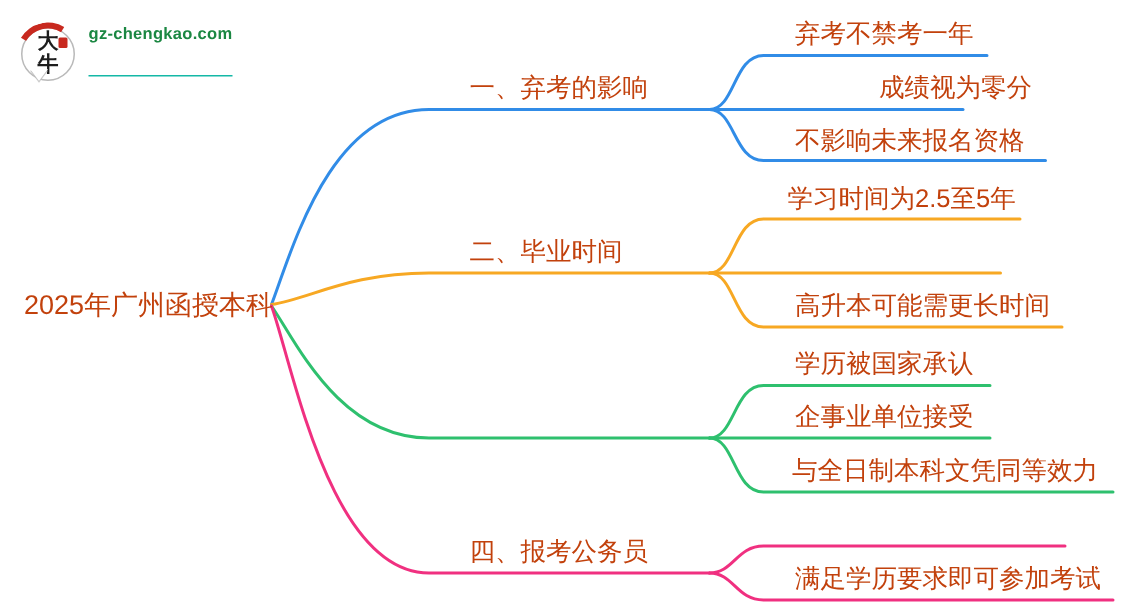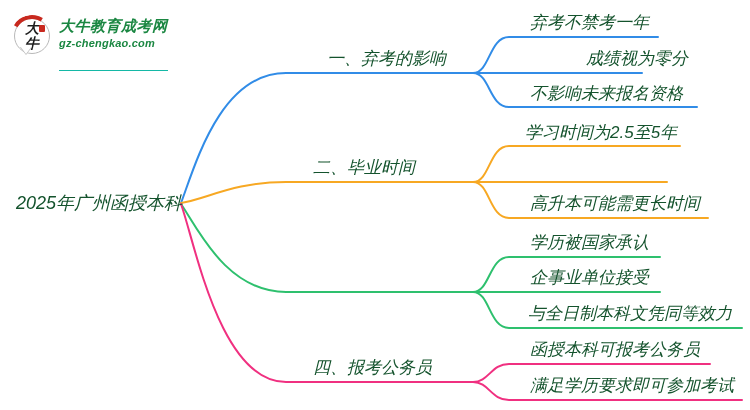--- a/index.html
+++ b/index.html
@@ -2,21 +2,21 @@
 <html><head>
 <meta charset="utf-8">
 <style>
   * { margin: 0; padding: 0; box-sizing: border-box; }
   html, body { background: #ffffff; }
   body {
     font-family: "Liberation Sans", "DejaVu Sans", sans-serif;
     width: 750px; height: 410px; overflow: hidden;
   }
   .stage {
-    position: relative; width: 750px; height: 308px; background: #ffffff; font-style: italic;
+    position: relative; width: 750px; height: 308px; background: #ffffff;
   }
   .map-svg { position: absolute; left: 0; top: 0; }
 
   
   .logo {
     position: absolute; left: 14px; top: 16px;
     display: flex; align-items: flex-start; gap: 9px;
   }
   .logo-badge {
     position: relative; width: 36px; height: 36px; margin-top: 2px;
@@ -48,21 +48,21 @@
     font-size: 15px; font-weight: bold; color: #1b8742;
     letter-spacing: 0.5px; line-height: 20px;
   }
   .logo-url {
     font-size: 11px; font-weight: bold; color: #1b8742;
     letter-spacing: 0.2px; line-height: 14px;
     border-bottom: 1px solid #14b8a6; padding-bottom: 20px;
   }
 
   
-  .node { position: absolute; color: #14532d; white-space: nowrap; }
+  .node { position: absolute; color: #c2410c; white-space: nowrap; }
   .root-label { font-size: 18px; line-height: 22px; text-align: right; }
   .lv1 { font-size: 17px; line-height: 20px; }
   .lv2 { font-size: 17px; line-height: 20px; }
 </style>
 </head>
 <body>
 
 <div class="stage">
 
   <svg class="map-svg" width="750" height="410" viewBox="0 0 750 410" fill="none" stroke-width="2" stroke-linecap="round">
@@ -88,38 +88,36 @@
   </svg>
 
   <div class="logo">
     <div class="logo-badge">
       <span class="badge-arc"></span>
       <span class="badge-text">大牛</span>
       <span class="badge-seal"></span>
       <span class="badge-tail"></span>
     </div>
     <div class="logo-words">
-      <div class="logo-name">大牛教育成考网</div>
       <div class="logo-url">gz-chengkao.com</div>
     </div>
   </div>
 
   <div class="node root-label" style="left:16px; top:192px;">2025年广州函授本科</div>
 
-  <div class="node lv1" style="left:313px; top:49px;margin-left:14px;">一、弃考的影响</div>
+  <div class="node lv1" style="left:313px; top:49px;">一、弃考的影响</div>
   <div class="node lv1" style="left:313px; top:158px;">二、毕业时间</div>
   <div class="node lv1" style="left:313px; top:358px;">四、报考公务员</div>
 
   <div class="node lv2" style="left:530px; top:13px;">弃考不禁考一年</div>
   <div class="node lv2" style="left:538px; top:49px;margin-left:48px;">成绩视为零分</div>
   <div class="node lv2" style="left:530px; top:84px;">不影响未来报名资格</div>
 
   <div class="node lv2" style="left:525px; top:123px;">学习时间为2.5至5年</div>
   <div class="node lv2" style="left:530px; top:194px;">高升本可能需更长时间</div>
 
   <div class="node lv2" style="left:530px; top:233px;">学历被国家承认</div>
   <div class="node lv2" style="left:530px; top:268px;">企事业单位接受</div>
   <div class="node lv2" style="left:528px; top:304px;">与全日制本科文凭同等效力</div>
 
-  <div class="node lv2" style="left:530px; top:340px;">函授本科可报考公务员</div>
   <div class="node lv2" style="left:530px; top:376px;">满足学历要求即可参加考试</div>
 
 </div>
 
 </body></html>

